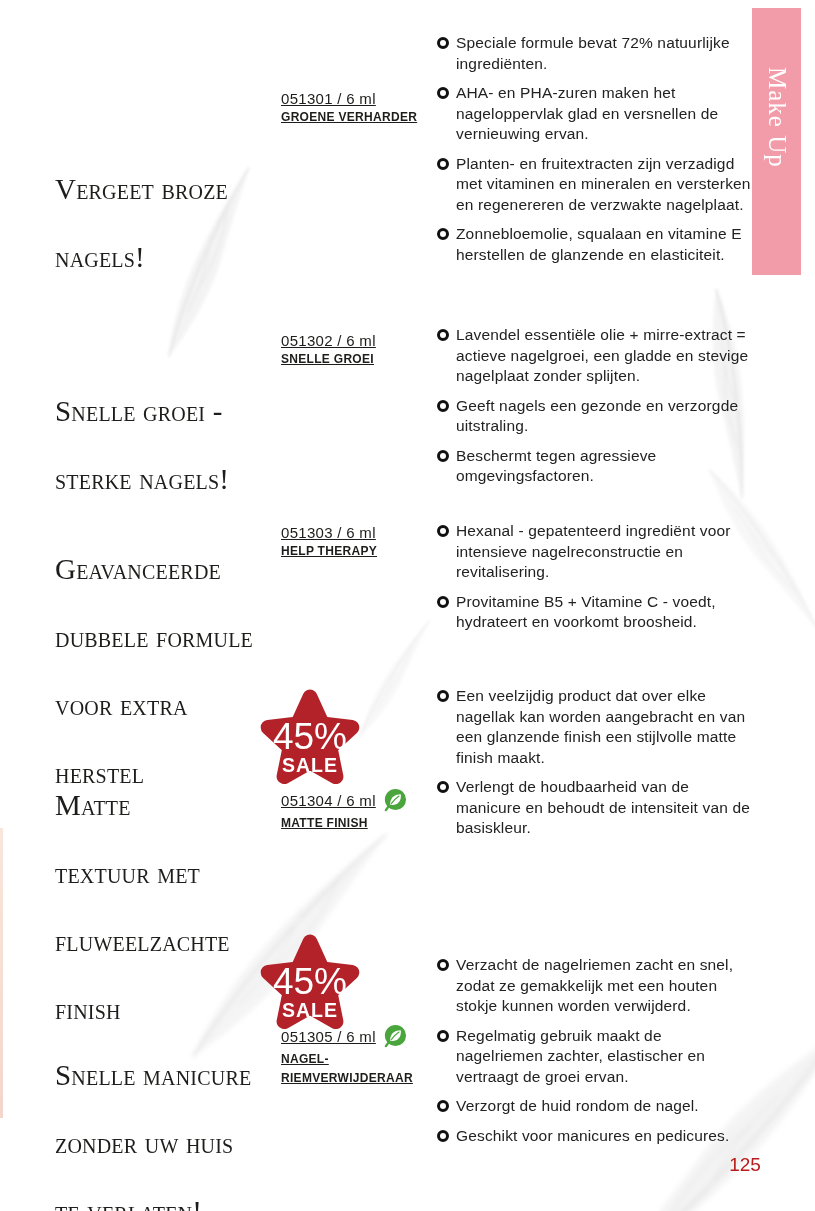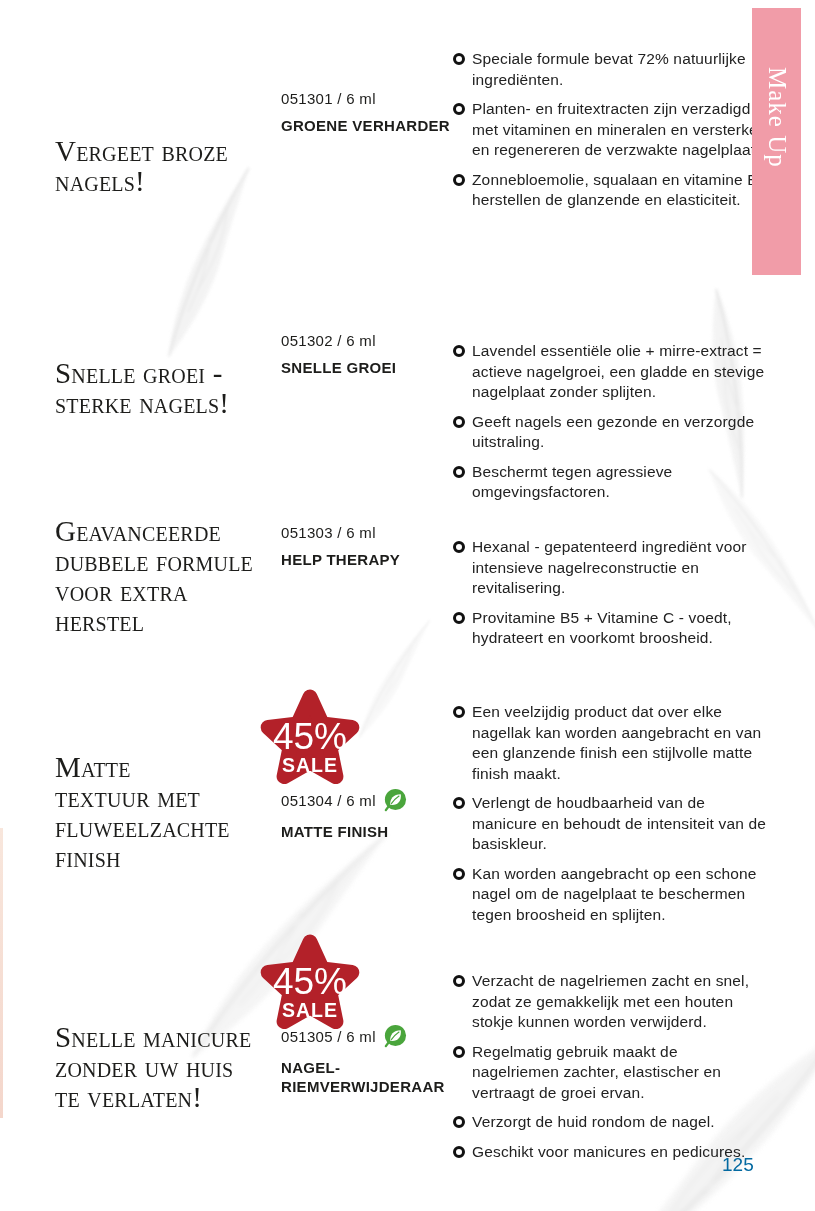--- a/index.html
+++ b/index.html
@@ -24,49 +24,49 @@
     font-family:"Liberation Serif", serif;
     font-size:25px;color:#ffffff;letter-spacing:1px;
     padding-bottom:48px;
   }
   
   .heading{position:absolute;left:55px;width:235px;z-index:1;}
   .h-line{
     font-family:"Liberation Serif", serif;
     font-variant:small-caps;
     font-size:29px;line-height:30px;
-    color:#1d1d1b;letter-spacing:.2px;
-  }
-  
-  .code-block{position:absolute;left:281px;width:175px;z-index:1;}
+    color:#1d1d1b;letter-spacing:.2px;margin-top:38px;
+  }
+  
+  .code-block{position:absolute;left:281px;width:175px;z-index:1;text-decoration:underline;}
   .code-line{font-size:15px;letter-spacing:.3px;display:flex;align-items:center;}
-  .product-name{font-weight:bold;font-size:15px;letter-spacing:.3px;margin-top:9px;line-height:19px;}
+  .product-name{font-weight:bold;font-size:12px;letter-spacing:.3px;margin-top:1px;line-height:19px;}
   .leaf-icon{margin-left:6px;flex:0 0 auto;}
   
-  .bullets{position:absolute;left:437px;width:315px;z-index:1;margin:16px;padding:0;list-style:none;}
+  .bullets{position:absolute;left:437px;width:315px;z-index:1;margin:0;padding:0;list-style:none;}
   .bullets li{display:flex;margin:0 0 9px 0;}
   .ring{
     flex:0 0 auto;width:6px;height:6px;margin:4px 7px 0 0;
     border:3.6px solid #111;border-radius:50%;background:#fff;
   }
   .b-text{font-size:15.5px;line-height:20.5px;letter-spacing:.15px;color:#222;}
   
   .sale-star{position:absolute;left:254px;z-index:1;}
   .star-pct{
     font-family:"Liberation Sans", sans-serif;
     font-size:37px;font-weight:200;fill:#ffffff;
   }
   .star-sale{
     font-family:"Liberation Sans", sans-serif;
     font-size:19.5px;font-weight:bold;fill:#ffffff;letter-spacing:1px;
   }
   
   .page-number{
     position:absolute;left:722px;top:1154px;width:46px;
-    font-size:19px;color:#0369a1;text-align:left;z-index:1;
+    font-size:19px;color:#b91c1c;text-align:center;z-index:1;
   }
   .edge-strip{
     position:absolute;left:0;top:828px;width:3px;height:290px;
     background:linear-gradient(#f7e2d6,#f2cfc2);opacity:.85;z-index:0;
   }
 </style>
 </head>
 <body>
 
 <div class="page">
@@ -133,20 +133,24 @@
     <div class="product-name">GROENE VERHARDER</div>
   </div>
   <ul class="bullets" style="top:33px">
 
   <li>
         <span class="ring"></span>
         <span class="b-text">Speciale formule bevat 72% natuurlijke ingrediënten.</span>
       </li>
       <li>
         <span class="ring"></span>
+        <span class="b-text">AHA- en PHA-zuren maken het nageloppervlak glad en versnellen de vernieuwing ervan.</span>
+      </li>
+      <li>
+        <span class="ring"></span>
         <span class="b-text">Planten- en fruitextracten zijn verzadigd met vitaminen en mineralen en versterken en regenereren de verzwakte nagelplaat.</span>
       </li>
       <li>
         <span class="ring"></span>
         <span class="b-text">Zonnebloemolie, squalaan en vitamine E herstellen de glanzende en elasticiteit.</span>
       </li>
     </ul>
 
   <div class="heading" style="top:358px">
 
@@ -224,24 +228,20 @@
   <ul class="bullets" style="top:686px">
 
   <li>
         <span class="ring"></span>
         <span class="b-text">Een veelzijdig product dat over elke nagellak kan worden aangebracht en van een glanzende finish een stijlvolle matte finish maakt.</span>
       </li>
       <li>
         <span class="ring"></span>
         <span class="b-text">Verlengt de houdbaarheid van de manicure en behoudt de intensiteit van de basiskleur.</span>
       </li>
-      <li>
-        <span class="ring"></span>
-        <span class="b-text">Kan worden aangebracht op een schone nagel om de nagelplaat te beschermen tegen broosheid en splijten.</span>
-      </li>
     </ul>
 
   <svg class="sale-star" style="top:928px;width:112px;height:116px" viewBox="0 0 112 116">
     <use href="#star-sym"></use>
     <text class="star-pct" x="56" y="66" text-anchor="middle">45%</text>
     <text class="star-sale" x="56" y="89" text-anchor="middle">SALE</text>
   </svg>
   <div class="heading" style="top:1022px">
 
   <div class="h-line">Snelle manicure</div>

